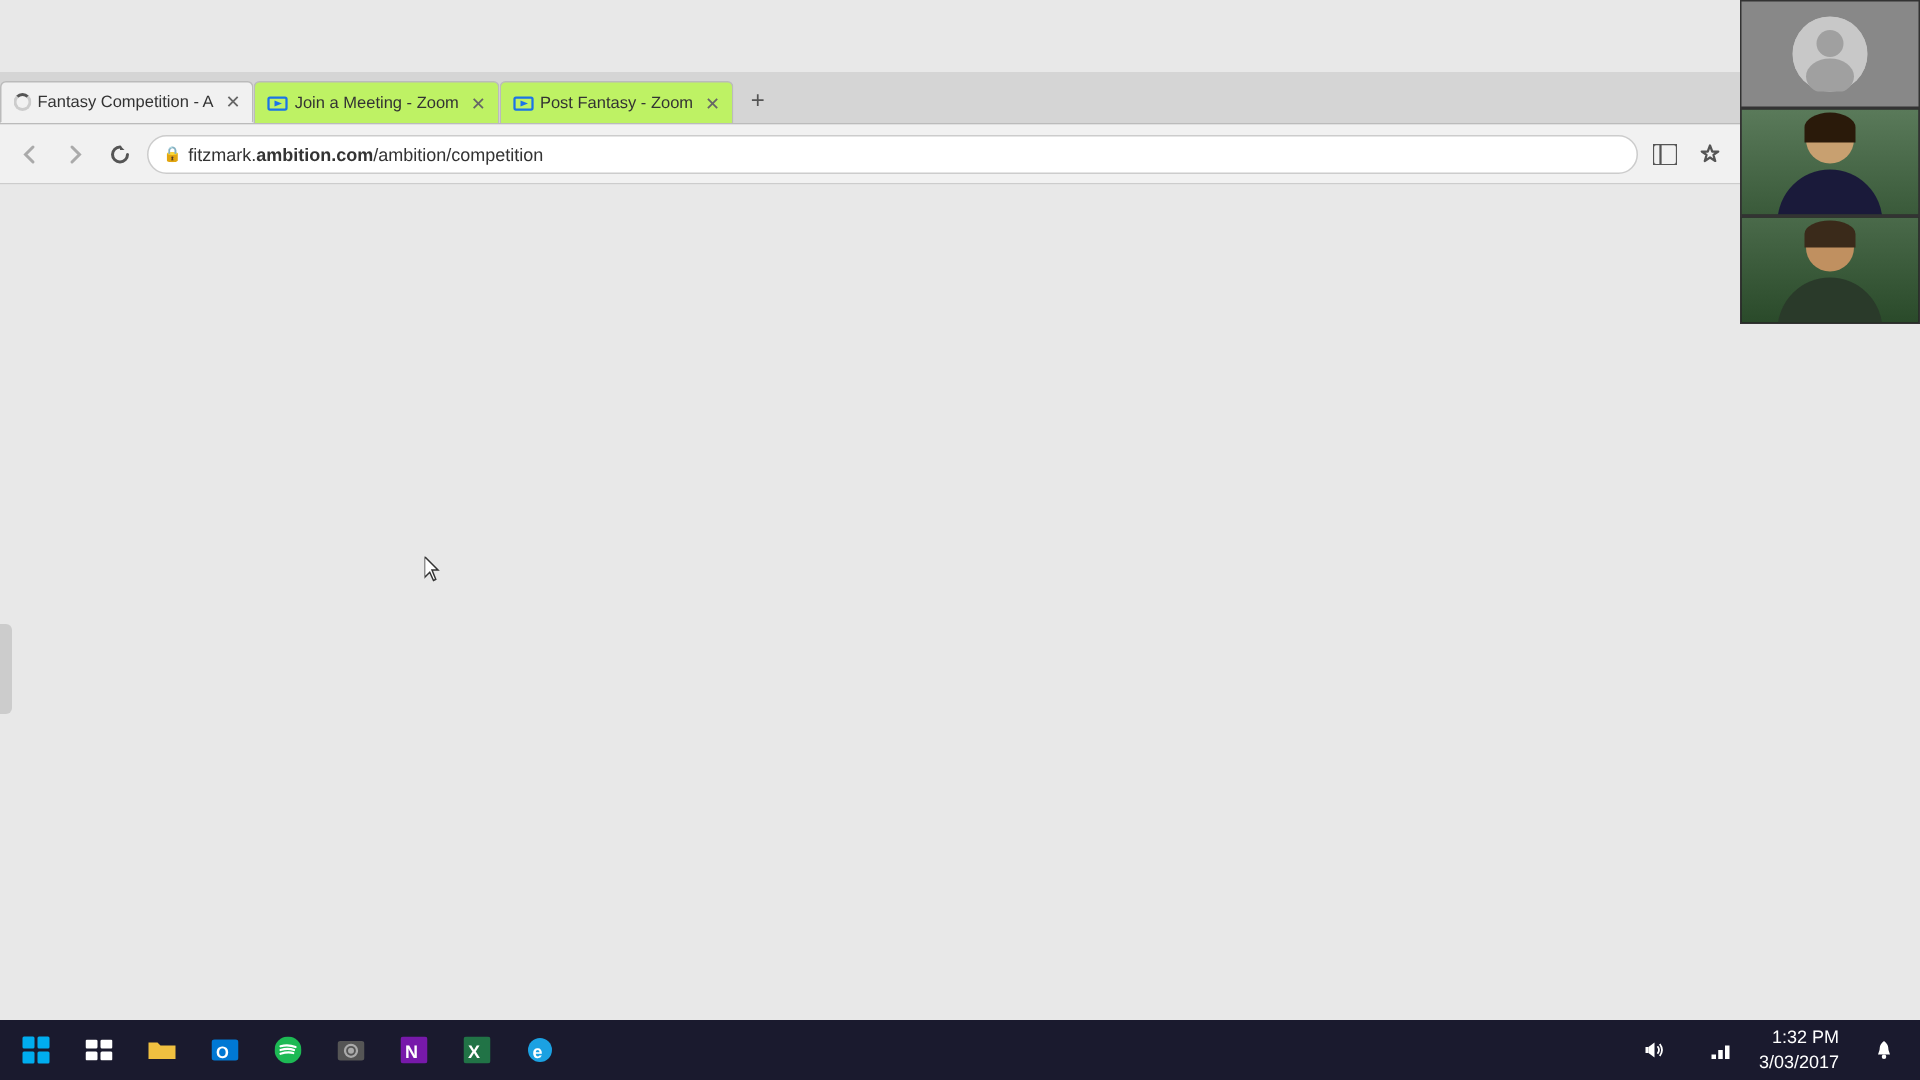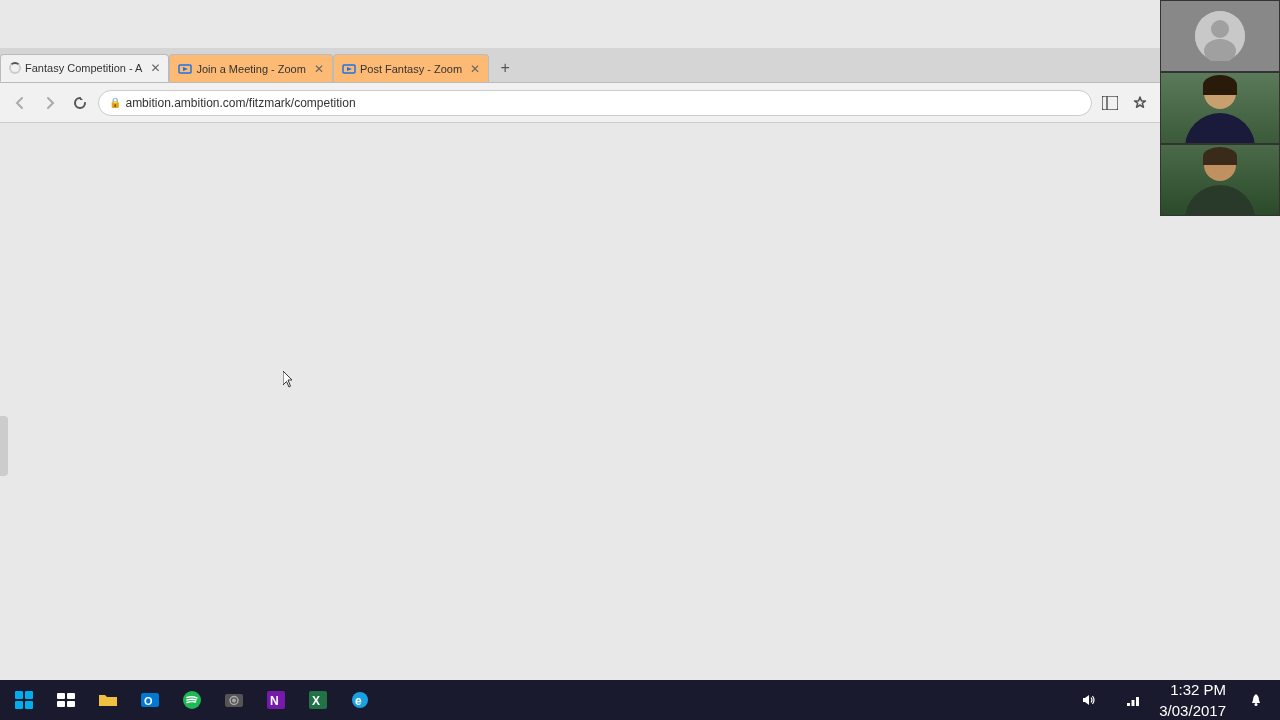--- a/index.html
+++ b/index.html
@@ -37,21 +37,21 @@
       color: #333;
       border-radius: 4px 4px 0 0;
       border: 1px solid #bbb;
       border-bottom: none;
       cursor: pointer;
       max-width: 180px;
       white-space: nowrap;
       overflow: hidden;
       text-overflow: ellipsis;
       gap: 4px;
-      background: #fdba74;
+      background: #bef264;
     }
 
     .tab.active {
       background: #f1f1f1;
       border-bottom: 1px solid #f1f1f1;
       z-index: 1;
     }
 
     .tab-favicon {
       width: 14px;
@@ -125,21 +125,21 @@
       font-size: 10px;
       color: #666;
     }
 
     .url-text {
       font-size: 12px;
       color: #333;
     }
 
     .url-text span.domain {
-      font-weight: normal;
+      font-weight: bold;
     }
 
     .toolbar-right {
       display: flex;
       align-items: center;
       gap: 6px;
     }
 
     .toolbar-btn {
       width: 24px;
@@ -211,21 +211,21 @@
       align-items: center;
       justify-content: center;
       cursor: pointer;
       border-radius: 4px;
     }
 
     .taskbar-spacer { flex: 1; }
 
     .taskbar-clock {
       color: white;
-      font-size: 15px;
+      font-size: 12px;
       text-align: right;
       padding-right: 8px;
       line-height: 1.4;
     }
 
     
     .video-panels {
       position: absolute;
       right: 0;
       top: 0;
@@ -344,21 +344,21 @@
     <div class="nav-btn">
       <svg width="14" height="14" viewBox="0 0 14 14">
           <path d="M12 7A5 5 0 1 1 7 2" stroke="#555" stroke-width="2" fill="none" stroke-linecap="round"></path>
           <polygon points="7,1 10,4 7,4" fill="#555"></polygon>
         </svg>
     </div>
 
     <div class="url-bar">
       <span class="url-lock">🔒</span>
       <span class="url-text">
-        <span>ambition.</span><span class="domain">ambition.com</span><span>/fitzmark/competition</span>
+        <span>fitzmark.</span><span class="domain">ambition.com</span><span>/ambition/competition</span>
       </span>
     </div>
 
     <div class="toolbar-right">
       <div class="toolbar-btn">
         <svg width="16" height="14" viewBox="0 0 16 14">
             <rect x="0" y="0" width="16" height="14" rx="2" fill="none" stroke="#555" stroke-width="1.5"></rect>
             <line x1="5" y1="0" x2="5" y2="14" stroke="#555" stroke-width="1.5"></line>
           </svg>
       </div>

